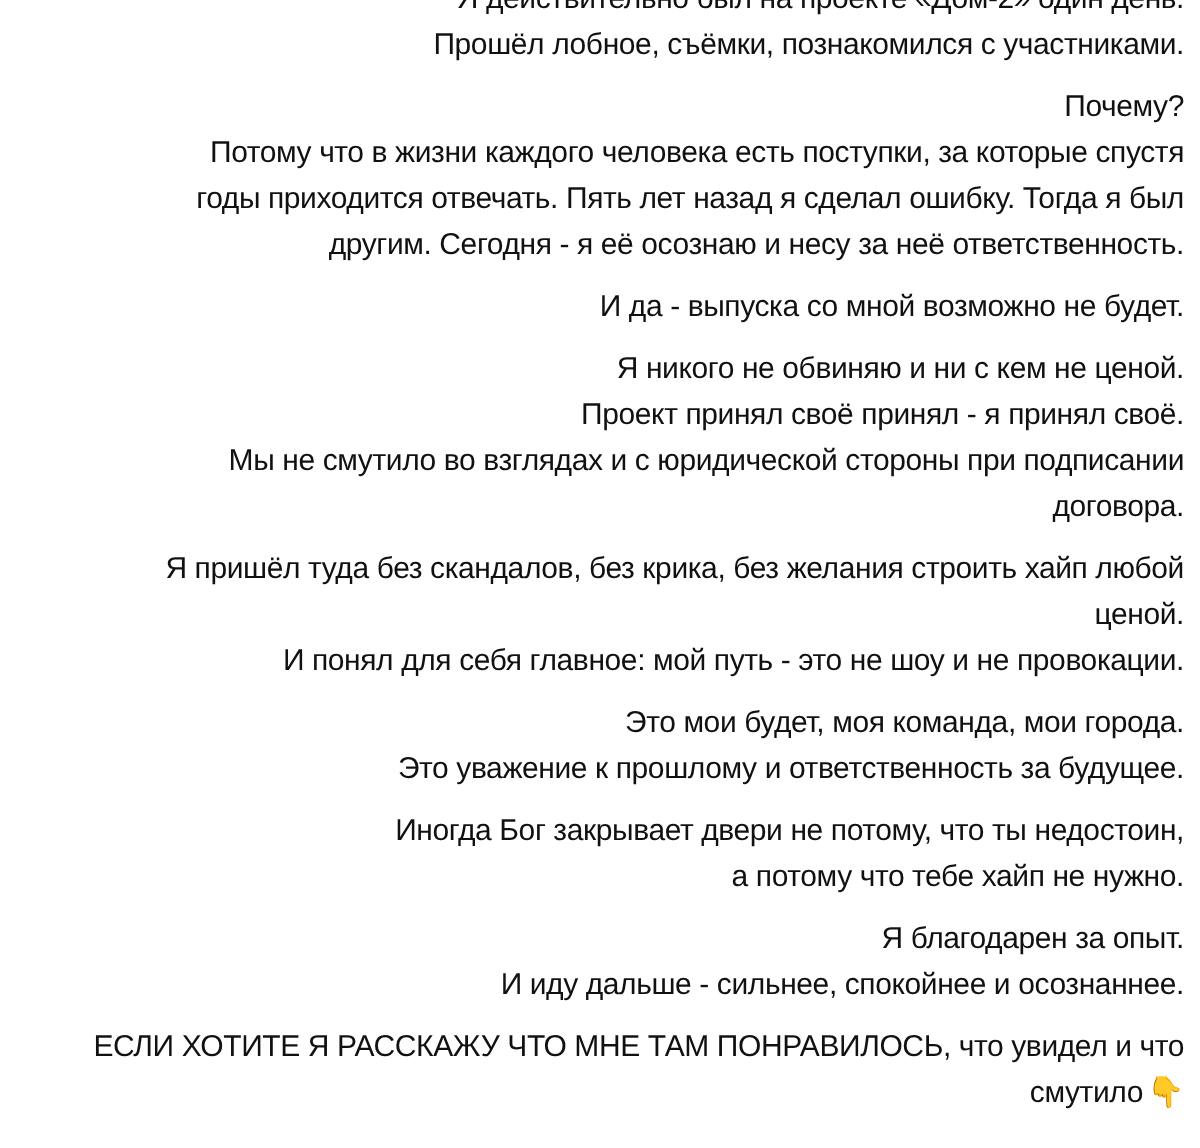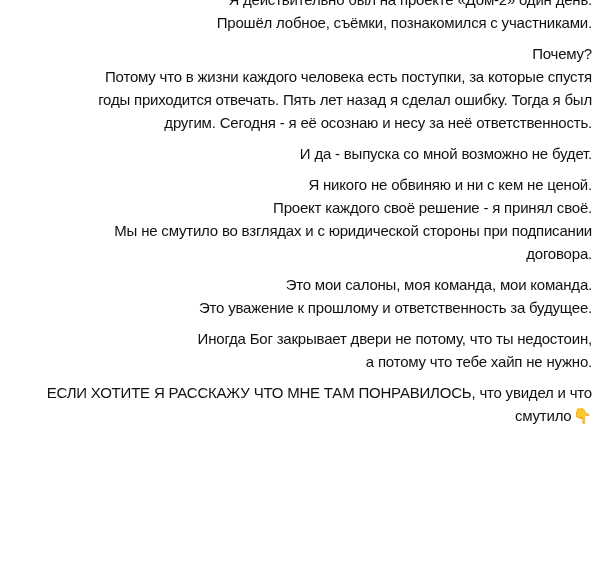--- a/index.html
+++ b/index.html
@@ -48,29 +48,38 @@
     <span class="line">Почему?</span>
     <span class="line">Потому что в жизни каждого человека есть поступки, за которые спустя</span>
     <span class="line">годы приходится отвечать. Пять лет назад я сделал ошибку. Тогда я был</span>
     <span class="line">другим. Сегодня - я её осознаю и несу за неё ответственность.</span>
   </div>
   <div class="para">
     <span class="line">И да - выпуска со мной возможно не будет.</span>
   </div>
   <div class="para">
     <span class="line">Я никого не обвиняю и ни с кем не ценой.</span>
-    <span class="line">Проект каждого своё решение - я принял своё.</span>
+    <span class="line">Проект принял своё принял - я принял своё.</span>
     <span class="line">Мы не смутило во взглядах и с юридической стороны при подписании</span>
     <span class="line">договора.</span>
   </div>
   <div class="para">
-    <span class="line">Это мои салоны, моя команда, мои команда.</span>
+    <span class="line">Я пришёл туда без скандалов, без крика, без желания строить хайп любой</span>
+    <span class="line">ценой.</span>
+    <span class="line">И понял для себя главное: мой путь - это не шоу и не провокации.</span>
+  </div>
+  <div class="para">
+    <span class="line">Это мои будет, моя команда, мои города.</span>
     <span class="line">Это уважение к прошлому и ответственность за будущее.</span>
   </div>
   <div class="para">
     <span class="line">Иногда Бог закрывает двери не потому, что ты недостоин,</span>
     <span class="line">а потому что тебе хайп не нужно.</span>
+  </div>
+  <div class="para">
+    <span class="line">Я благодарен за опыт.</span>
+    <span class="line">И иду дальше - сильнее, спокойнее и осознаннее.</span>
   </div>
   <div class="para">
     <span class="line">ЕСЛИ ХОТИТЕ Я РАССКАЖУ ЧТО МНЕ ТАМ ПОНРАВИЛОСЬ, что увидел и что</span>
     <span class="line"><span>смутило</span><span class="emoji">👇</span></span>
   </div>
 </div>
 
 </body></html>

